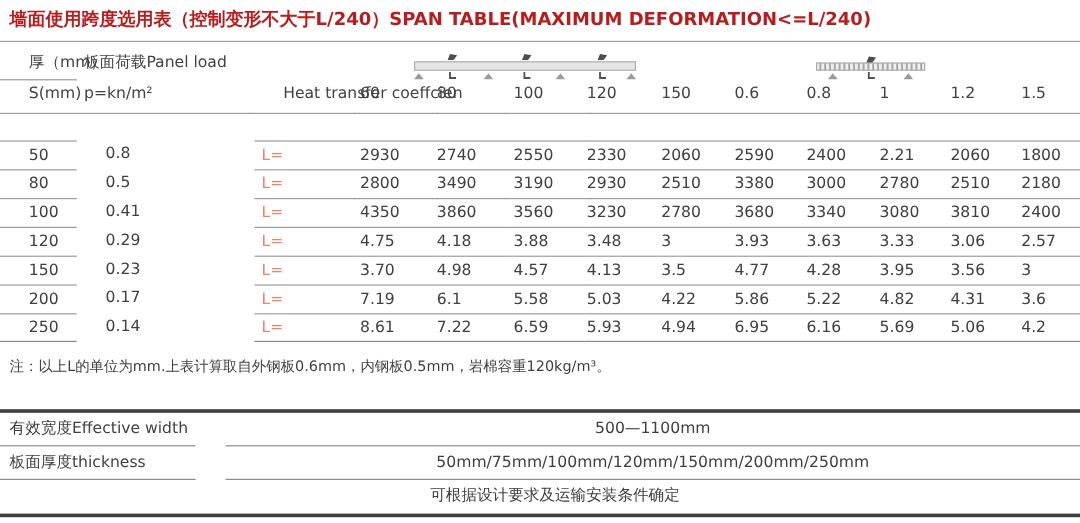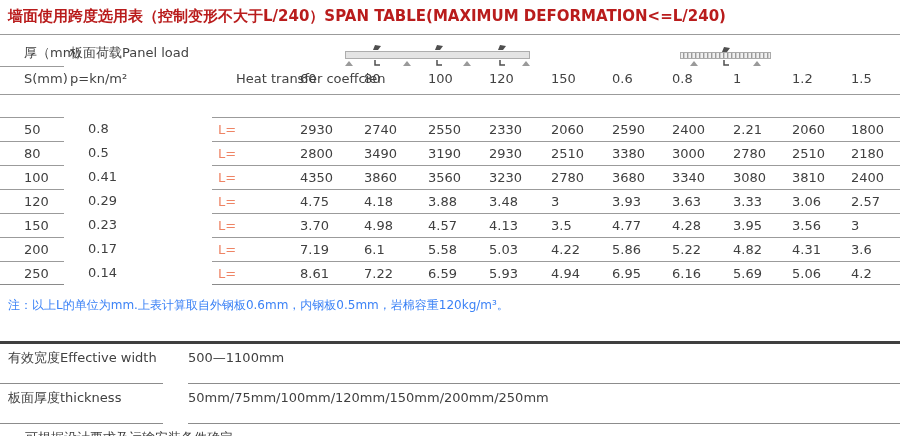--- a/index.html
+++ b/index.html
@@ -31,30 +31,30 @@
   .rows{margin-top:22px;}
   .data-row .cell{height:24px;line-height:24px;}
   .data-row .bt{border-top:1px solid #9b9b9b;}
   .rows .data-row:last-child .bb{border-bottom:1px solid #8a8a8a;}
   .orange{color:#ee8465;}
   
   .beam-icon{position:absolute;pointer-events:none;}
   .icon-1{left:345px;top:42px;}
   .icon-2{left:678px;top:44px;}
   
-  .note{margin-top:12px;padding-left:8px;font-size:12px;color:#3b82f6;white-space:nowrap;}
+  .note{margin-top:12px;padding-left:8px;font-size:12px;color:#404040;white-space:nowrap;}
   
   .specs{
     margin-top:27px;box-sizing:border-box;width:900px;
     border-top:3px solid #3f3f3f;border-bottom:3px solid #3f3f3f;
   }
-  .spec-row{display:flex;height:40px;line-height:28px;font-size:13px;border-radius:10px;}
+  .spec-row{display:flex;height:28px;line-height:28px;font-size:13px;border-radius:10px;}
   .spec-label{box-sizing:border-box;width:163px;padding-left:8px;border-bottom:1px solid #8c8c8c;white-space:nowrap;}
   .spec-gap{width:25px;}
-  .spec-value{box-sizing:border-box;flex:1;border-bottom:1px solid #8c8c8c;white-space:nowrap;}
+  .spec-value{box-sizing:border-box;flex:1;border-bottom:1px solid #8c8c8c;white-space:nowrap;text-align:center;}
   .specs .spec-row:last-child .spec-label,
   .specs .spec-row:last-child .spec-value{border-bottom:none;}
 </style>
 </head>
 <body>
 
 <div class="page">
 
   <div class="title">墙面使用跨度选用表（控制变形不大于L/240）SPAN TABLE(MAXIMUM DEFORMATION&lt;=L/240)</div>
 

